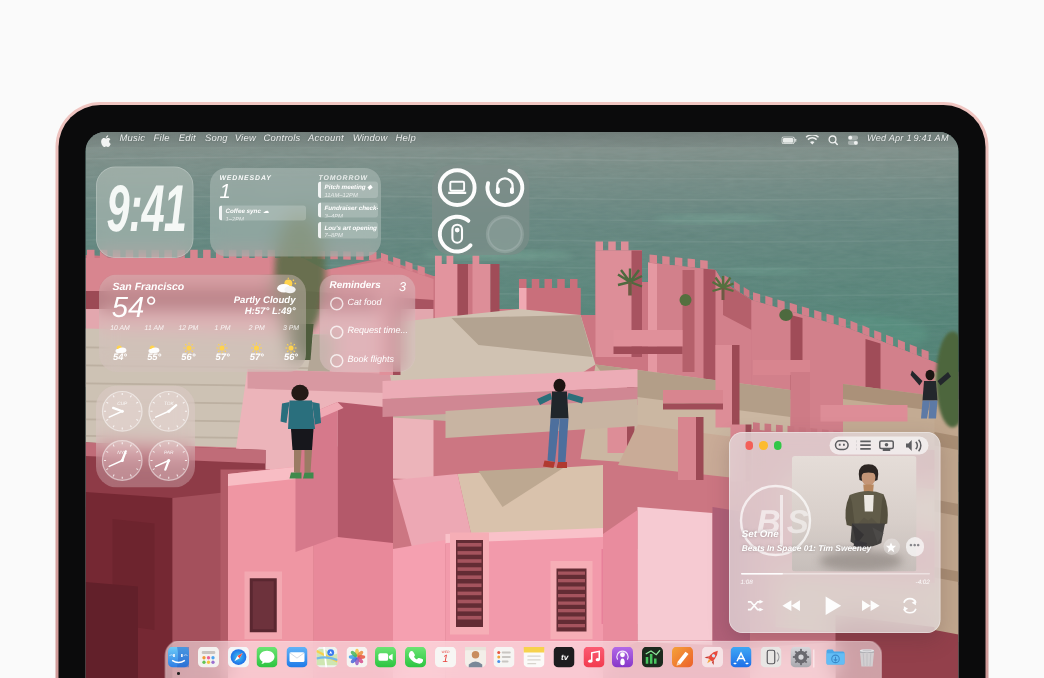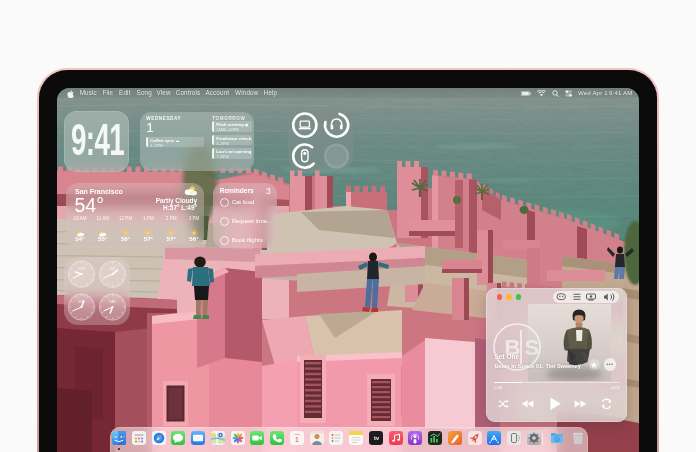--- a/index.html
+++ b/index.html
@@ -1,20 +1,20 @@
 <!DOCTYPE html>
 <html><head>
 <meta charset="utf-8">
 <style>
   html,body{margin:0;padding:0;}
   body{width:696px;height:452px;overflow:hidden;background:#fafafa;font-family:"Liberation Sans",sans-serif;}
   #stage{position:relative;width:696px;height:452px;overflow:hidden;}
   #device{position:absolute;left:36.5px;top:67.5px;width:622.5px;height:385px;
     background:linear-gradient(180deg,#f0c6c2 0%,#ddaaa7 35%,#d09b99 100%);
-    border-radius:30px 30px 0 0;}
+    border-radius:30px 30px 0 0;font-style:italic;}
   #bezel{position:absolute;left:2.5px;top:2px;width:617.5px;height:383px;
     background:#0b0b0c;border-radius:28px 28px 0 0;}
   #screen{position:absolute;left:17.5px;top:18px;width:582px;height:365px;
     border-radius:13px 13px 0 0;overflow:hidden;background:#5d8078;}
   #wall{position:absolute;left:0;top:0;filter:blur(0.35px);}
   .w{position:absolute;box-sizing:border-box;}
   .frost{backdrop-filter:blur(6px);-webkit-backdrop-filter:blur(6px);}
 </style>
 </head>
 <body>

